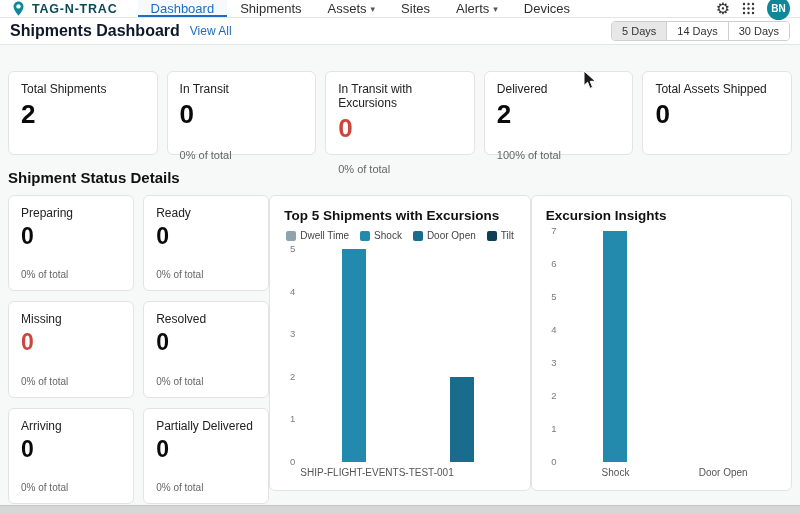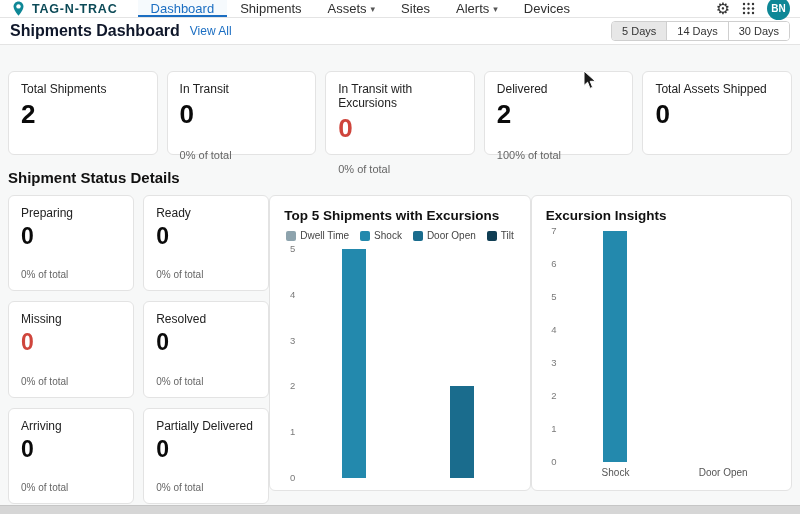--- a/index.html
+++ b/index.html
@@ -260,20 +260,23 @@
             </div>
           <div class="plot">
               <div class="bar-slot">
                 <div class="bar" style="height: 100%; background: rgb(35, 137, 173);"></div>
               </div>
               <div class="bar-slot">
                 <div class="bar" style="height: 40%; background: rgb(26, 108, 141);"></div>
               </div>
             </div>
         </div>
+        <div class="x-labels x-left">
+            <div class="x-tick">SHIP-FLIGHT-EVENTS-TEST-001</div>
+          </div>
       </div>
     </div>
 
     <div class="panel">
       <div class="panel-title">Excursion Insights</div>
       <div class="chart" id="chart-1">
         <div class="chart-body">
           <div class="y-labels">
               <div class="y-tick">7</div>
               <div class="y-tick">6</div>

